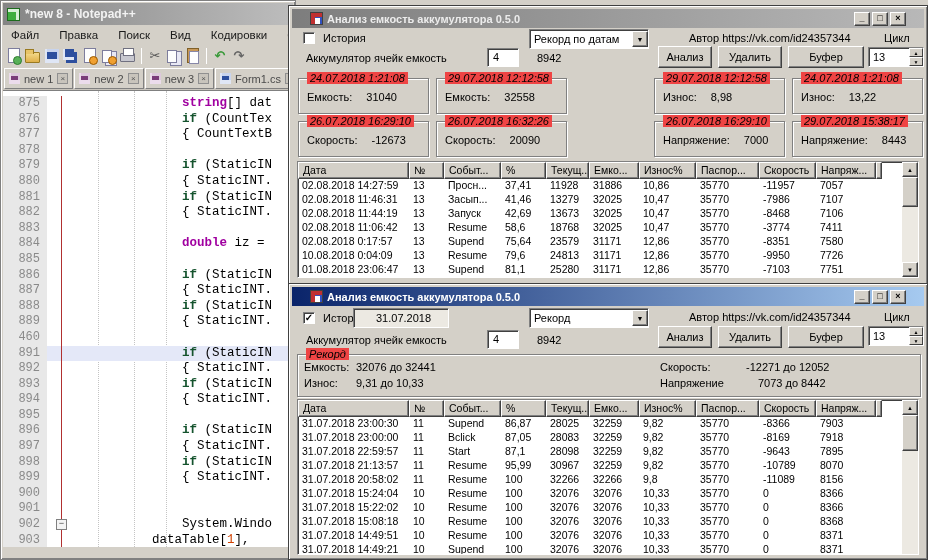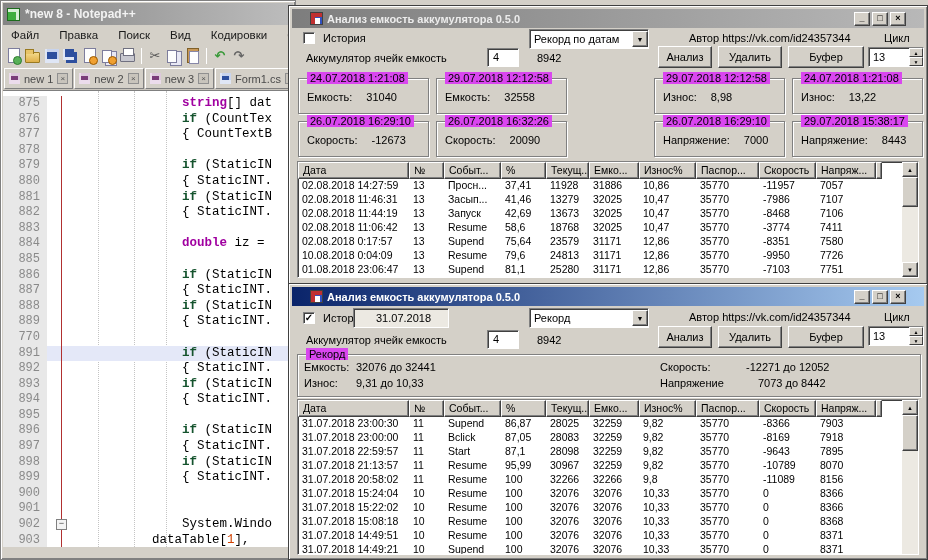--- a/index.html
+++ b/index.html
@@ -37,22 +37,22 @@
   .spinner { position:absolute; height:20px; background:#fff; border:1px solid;
     border-color:#808080 #fff #fff #808080; box-shadow:inset 1px 1px 0 #404040;
     font-size:11px; display:flex; align-items:center; padding-left:4px; }
   .spinner .arrows { margin-left:auto; width:14px; height:100%; display:flex;
     flex-direction:column; }
   .spinner .arrows div { flex:1; background:#d4d0c8; border:1px solid;
     border-color:#fff #404040 #404040 #fff; font-size:5px; display:flex;
     align-items:center; justify-content:center; color:#000; }
   .groupbox { position:absolute; border:1px solid #808080;
     box-shadow:inset 1px 1px 0 #fff, 1px 1px 0 #fff; }
-  .groupbox .legend { position:absolute; top:-7px; left:8px; background:#d946ef;
-    padding:0 3px; font-size:11px; white-space:nowrap; }
+  .groupbox .legend { position:absolute; top:-7px; left:8px; background:#ef4444;
+    padding:0 3px; font-size:11px; white-space:nowrap;font-style:italic; }
   
   .listview { position:absolute; background:#fff; border:1px solid;
     border-color:#808080 #fff #fff #808080; box-shadow:inset 1px 1px 0 #404040;
     overflow:hidden; display:flex; flex-direction:column; }
   .lv-head { display:flex; height:17px; flex:none; }
   .lv-head .hc { background:#d4d0c8; border:1px solid; border-color:#fff #404040 #404040 #fff;
     box-shadow:inset -1px -1px 0 #808080; font-size:10.5px; padding:1px 0 0 4px;
     white-space:nowrap; overflow:hidden; flex:none; }
   .lv-body { position:relative; flex:1; }
   .lv-row { display:flex; height:14px; }
@@ -287,21 +287,21 @@
           <div class="lnum">888</div>
           <div class="foldm"></div>
           <div class="ctext"><span>                </span><span class="kw">if</span><span> (StaticIN</span></div>
         </div>
         <div class="cline">
           <div class="lnum">889</div>
           <div class="foldm"></div>
           <div class="ctext"><span>                { StaticINT.</span></div>
         </div>
         <div class="cline">
-          <div class="lnum">770</div>
+          <div class="lnum">460</div>
           <div class="foldm"></div>
           <div class="ctext"></div>
         </div>
         <div class="cline current">
           <div class="lnum">891</div>
           <div class="foldm"></div>
           <div class="ctext"><span>                </span><span class="kw">if</span><span> (</span><span>StaticIN</span></div>
         </div>
         <div class="cline">
           <div class="lnum">892</div>

